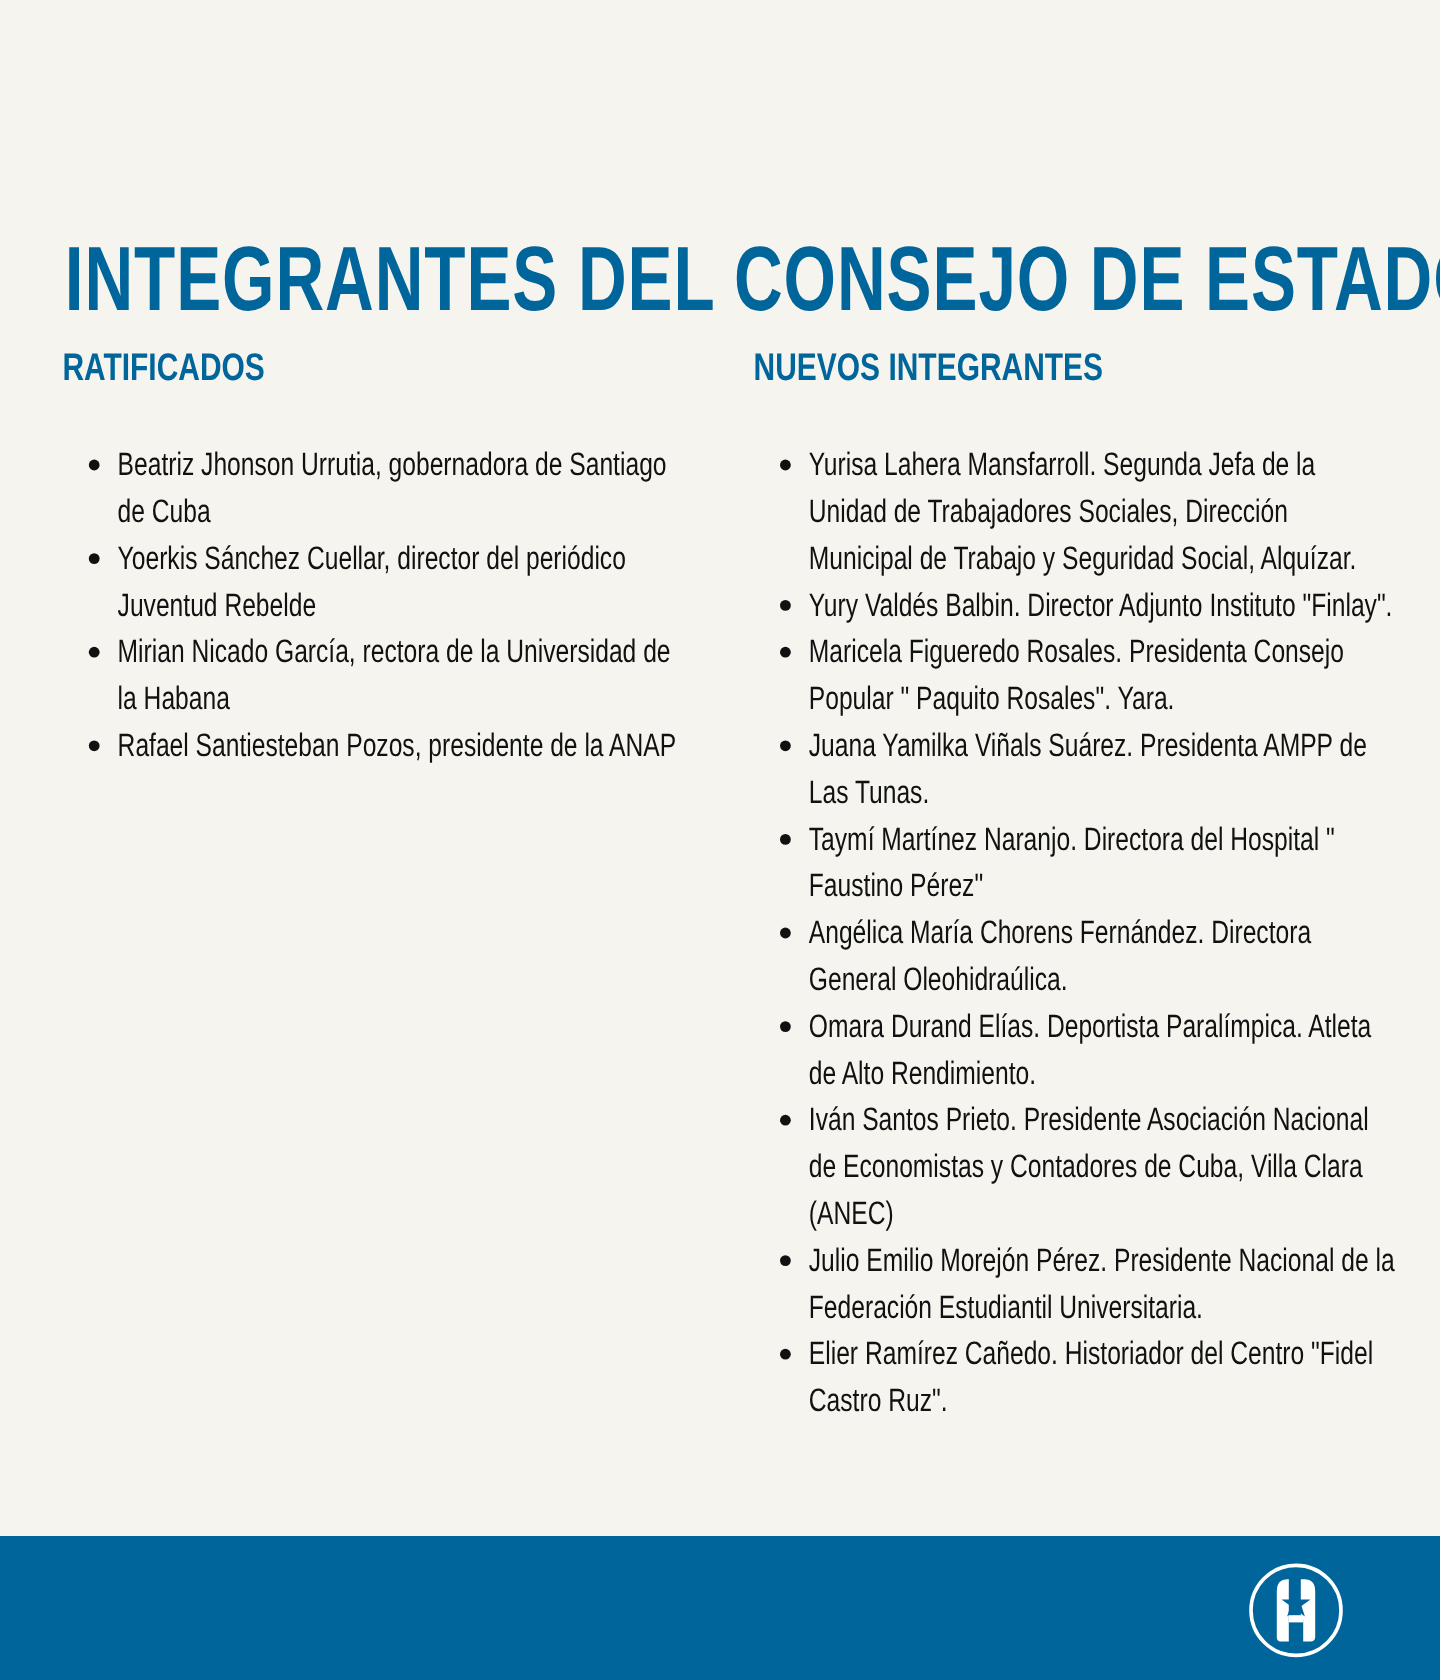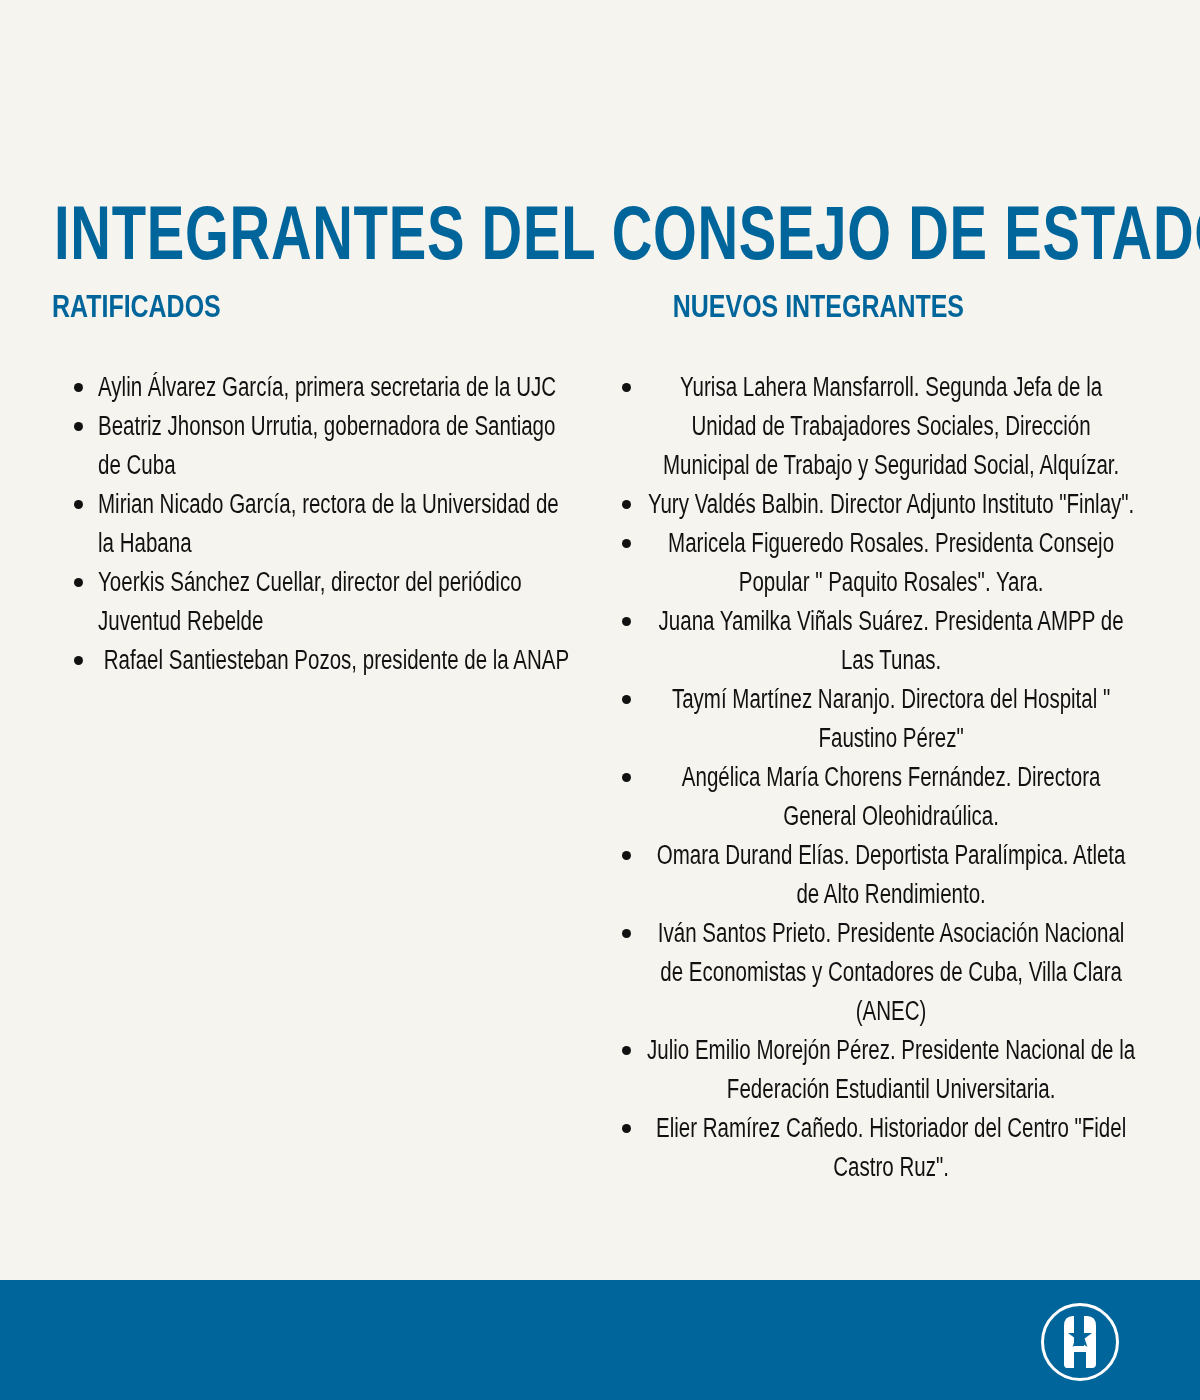--- a/index.html
+++ b/index.html
@@ -10,21 +10,21 @@
     }
     .title {
       position: absolute; left: 54px; top: 138px;
       font-family: "Liberation Sans", sans-serif; font-weight: bold;
       font-size: 76px; line-height: 88px; color: #00659a;
       white-space: nowrap; transform-origin: left top;
       transform: scaleX(0.74); letter-spacing: 1px;
     }
     .col { position: absolute; top: 284px; }
     .col-left { left: 52px; width: 540px; }
-    .col-right { left: 600px; width: 560px; text-align: center; }
+    .col-right { left: 628px; width: 560px; }
     .heading {
       font-weight: bold; font-size: 32px; line-height: 44px; color: #00659a;
       white-space: nowrap; transform-origin: left top; transform: scaleX(0.78);
       height: 44px; margin: 0;
     }
     .list { list-style: none; margin: 0; padding: 0; position: absolute; top: 84px; left: 0; }
     .col-left .list { left: 22px; }
     .col-right .list { left: 22px; }
     .item { position: relative; padding-left: 24px; }
     .bullet {
@@ -46,37 +46,33 @@
     }
   </style>
 </head>
 <body>
 
 <h1 class="title">INTEGRANTES DEL CONSEJO DE ESTADO</h1>
 
 <section class="col col-left">
   <h2 class="heading">RATIFICADOS</h2>
   <ul class="list" id="list-ratificados">
-      <li class="item" style="height: 39px;">
-        <span class="bullet"></span>
-        <span class="text">Aylin Álvarez García, primera secretaria de la UJC</span>
-      </li>
       <li class="item" style="height: 78px;">
         <span class="bullet"></span>
         <span class="text">Beatriz Jhonson Urrutia, gobernadora de Santiago de Cuba</span>
       </li>
       <li class="item" style="height: 78px;">
         <span class="bullet"></span>
-        <span class="text">Mirian Nicado García, rectora de la Universidad de la Habana</span>
+        <span class="text">Yoerkis Sánchez Cuellar, director del periódico Juventud Rebelde</span>
       </li>
       <li class="item" style="height: 78px;">
         <span class="bullet"></span>
-        <span class="text">Yoerkis Sánchez Cuellar, director del periódico Juventud Rebelde</span>
+        <span class="text">Mirian Nicado García, rectora de la Universidad de la Habana</span>
       </li>
-      <li class="item" style="height: 39px; text-align: right;">
+      <li class="item" style="height: 39px;">
         <span class="bullet"></span>
         <span class="text">Rafael Santiesteban Pozos, presidente de la ANAP</span>
       </li>
     </ul>
 </section>
 
 <section class="col col-right">
   <h2 class="heading">NUEVOS INTEGRANTES</h2>
   <ul class="list" id="list-nuevos">
       <li class="item" style="height: 117px;">

